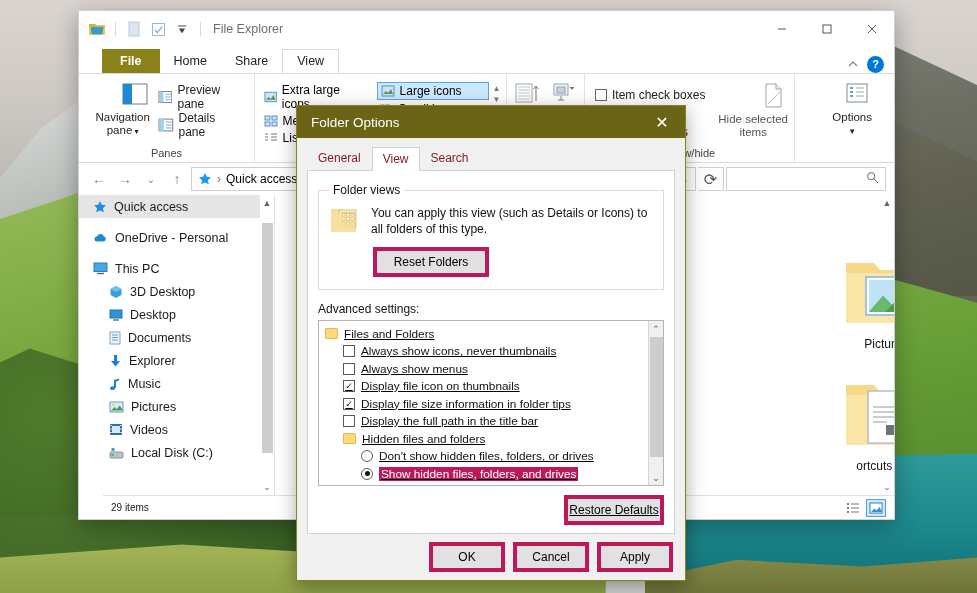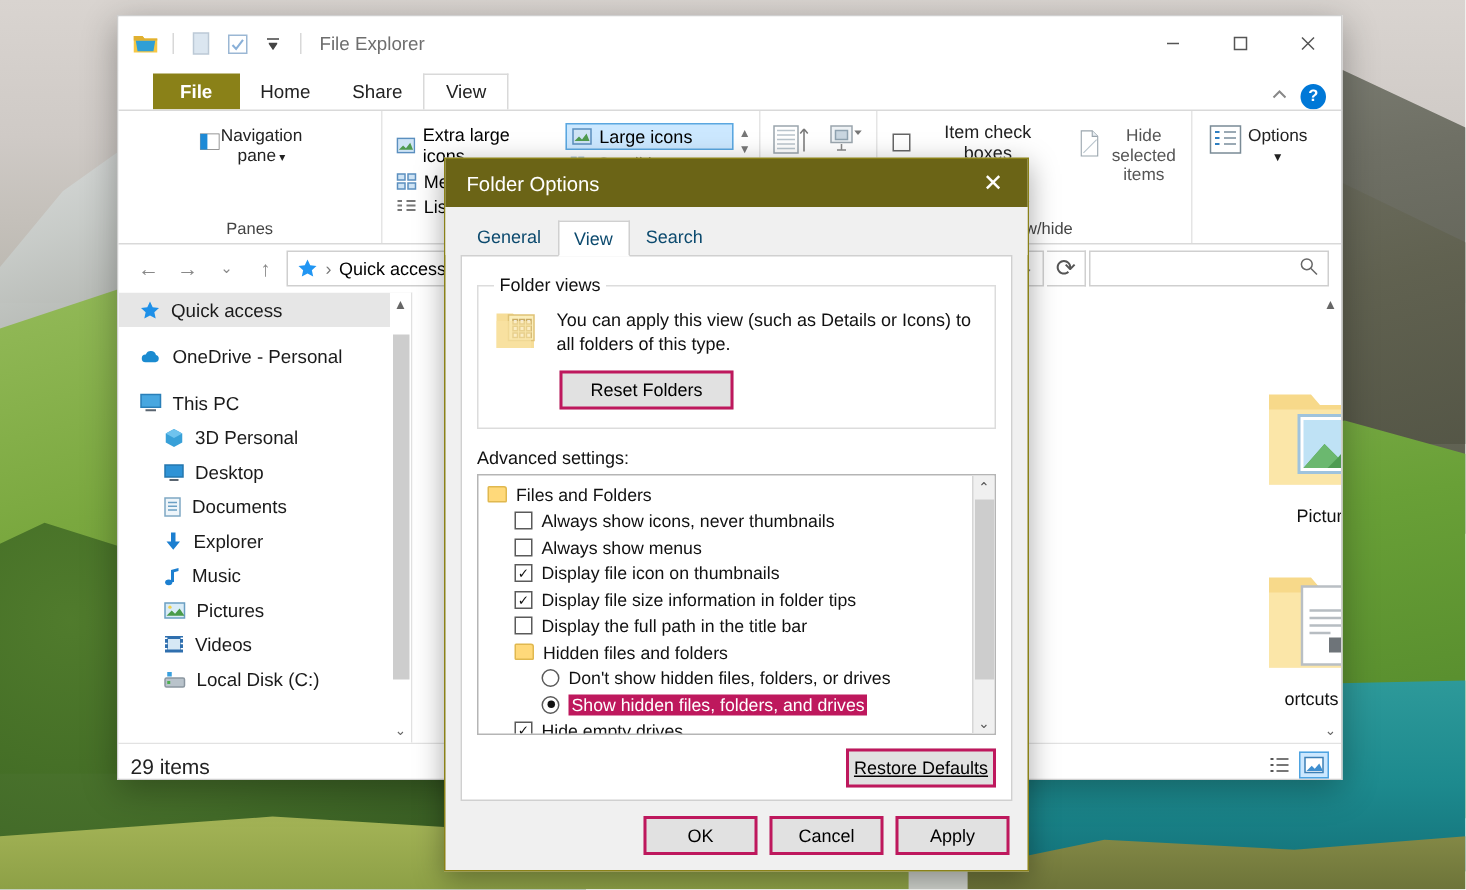--- a/index.html
+++ b/index.html
@@ -91,21 +91,21 @@
     font-size:11px; display:flex; align-items:center; justify-content:center; font-weight:bold;
   }
 
   
   .ribbon { height:90px; border-top:1px solid #d9d9d9; border-bottom:1px solid #d9d9d9;
             background:#fff; display:flex; position:relative; }
   .rgroup { display:flex; flex-direction:column; align-items:center; padding:3px 6px 0;
             border-right:1px solid #e5e5e5; height:100%; position:relative; }
   .rgroup-label { font-size:11px; color:#444; position:absolute; bottom:3px; left:0; right:0; text-align:center; }
   .rgroup-body { display:flex; gap:4px; flex:1; align-items:flex-start; padding-top:3px; }
-  .bigbtn { display:flex; flex-direction:row; align-items:flex-start; width:70px; padding-top:2px; }
+  .bigbtn { display:flex; flex-direction:column; align-items:flex-end; width:70px; padding-top:2px; }
   .bigbtn .lbl { font-size:11.5px; color:#222; text-align:center; line-height:13px; margin-top:3px; }
   .smallitem { display:flex; align-items:center; gap:5px; font-size:12px; color:#222; height:22px; padding:0 4px; }
   .viewlist { display:flex; flex-direction:column; gap:1px; padding-top:2px; }
   .viewcell { display:flex; align-items:center; gap:5px; font-size:12px; padding:1px 6px 1px 3px; width:112px; }
   .viewcell.sel { background:#cce8ff; border:1px solid #5ba7e0; }
   .chk { width:12px; height:12px; border:1px solid #666; background:#fff; display:inline-block; }
   .spin { display:flex; flex-direction:column; justify-content:center; gap:2px; padding-top:4px; color:#777; font-size:8px;}
 
   
   .addrbar { height:32px; display:flex; align-items:center; gap:2px; padding:0 8px; background:#fff; }
@@ -121,51 +121,51 @@
   .navitem.sel { background:#e6e6e6; }
   .navitem.ind { padding-left:30px; }
   .sb-scroll { position:absolute; right:0; top:0; bottom:0; width:14px; background:#fff; }
   .sb-thumb { position:absolute; right:1px; top:28px; width:11px; height:230px; background:#cdcdcd; }
   .sb-arrow { position:absolute; right:0; width:14px; height:16px; display:flex; align-items:center; justify-content:center; color:#666; font-size:9px; }
 
   .content { flex:1; position:relative; background:#fff; overflow:hidden; }
   .fileitem { position:absolute; width:110px; text-align:center; font-size:12px; color:#111; }
   .fileitem .cap { margin-top:3px; line-height:14px; }
   .ct-scroll { position:absolute; right:0; top:0; bottom:0; width:14px; }
-  .statusbar { height:24px; border-top:1px solid #e2e2e2; display:flex; align-items:flex-end;
-               font-size:14px; color:#222; padding:0 8px; background:#fff; }
+  .statusbar { height:24px; border-top:1px solid #e2e2e2; display:flex; align-items:center;
+               font-size:10px; color:#222; padding:0 8px; background:#fff;margin-left:24px; }
   .viewtoggles { margin-left:auto; display:flex; gap:3px; align-items:center; }
   .vt { width:20px; height:18px; display:flex; align-items:center; justify-content:center; }
   .vt.active { border:1px solid #4ea3e0; background:#cce8ff; }
 
   
   #dialog {
     position:absolute; left:296px; top:105px; width:390px; height:476px;
     background:#f0f0f0; border:1px solid #8a8118;
     box-shadow:0 5px 18px rgba(0,0,0,.35); display:flex; flex-direction:column;
   }
   .dlg-title { height:32px; background:#6b6416; display:flex; align-items:center; padding:0 4px 0 14px; }
   .dlg-title .t { color:#fff; font-size:13.5px; }
   .dlg-close { margin-left:auto; width:38px; height:32px; display:flex; align-items:center; justify-content:center; color:#fff; font-size:16px; }
   .dlg-tabs { display:flex; padding:8px 0 0 10px; background:#f0f0f0; align-items:flex-end; }
-  .dtab { font-size:12px; padding:4px 10px 4px; color:#0c4a6e; border:1px solid transparent; }
+  .dtab { font-size:12px; padding:4px 10px 4px; color:#7f1d1d; border:1px solid transparent; }
   .dtab.active { background:#fff; border:1px solid #d0d0d0; border-bottom-color:#fff; position:relative; top:1px; }
   .dlg-pane { margin:0 10px; background:#fff; border:1px solid #d0d0d0; flex:1; padding:10px 10px 8px; display:flex; flex-direction:column; min-height:0; }
 
   fieldset.grp { border:1px solid #dcdcdc; margin:2px 0 0; padding:8px 10px 12px; }
   fieldset.grp legend { font-size:12px; padding:0 4px; color:#111; }
   .fv-row { display:flex; gap:10px; align-items:flex-start; }
   .fv-text { font-size:12px; color:#111; line-height:16px; }
   .fv-btns { display:flex; gap:14px; margin-top:10px; margin-left:44px; }
-  .dbtn { font-size:12px; background:#e1e1e1; border:2px solid #be185d; padding:4px 0; min-width:116px; text-align:center; }
+  .dbtn { font-size:12px; background:#e1e1e1; border:4px solid #be185d; padding:4px 0; min-width:116px; text-align:center; }
   .dbtn.focus { border:2px solid #0078d7; background:#e1e1e1; }
 
   .adv-label { font-size:12px; margin:12px 0 4px; color:#111; }
   .adv-list { border:1px solid #b5b5b5; flex:1; min-height:0; position:relative; background:#fff; overflow:hidden; }
-  .adv-inner { padding:4px 0 0 6px; }
+  .adv-inner { padding:4px 0 0 6px;text-decoration:underline; }
   .adv-row { display:flex; align-items:center; gap:6px; height:17.5px; font-size:11.8px; color:#111; }
   .adv-row.l1 { padding-left:0px; }
   .adv-row.l2 { padding-left:18px; }
   .adv-row.l3 { padding-left:36px; }
   .folder-mini { width:13px; height:11px; background:#ffd97a; border:1px solid #e0b84f; border-radius:1px 2px 1px 1px; position:relative; }
   .cb { width:12px; height:12px; border:1px solid #5a5a5a; background:#fff; display:flex; align-items:center; justify-content:center; font-size:9px; color:#111; }
   .rb { width:12px; height:12px; border:1px solid #5a5a5a; border-radius:50%; background:#fff; display:flex; align-items:center; justify-content:center; }
   .rb .dot { width:5px; height:5px; border-radius:50%; background:#111; }
   .sel-text { background:#be185d; color:#fff; padding:0 2px; }
   .adv-sb { position:absolute; right:0; top:0; bottom:0; width:15px; background:#f0f0f0; border-left:1px solid #d6d6d6; }
@@ -264,20 +264,38 @@
         <div class="bigbtn">
           <svg width="30" height="26" viewBox="0 0 30 26">
             <rect x="3" y="2" width="24" height="20" fill="#fff" stroke="#7a7a7a"></rect>
             <rect x="3" y="2" width="9" height="20" fill="#1e8ad6"></rect>
           </svg>
           <div class="lbl">
             <span>Navigation</span><br>
             <span>pane</span><span style="font-size:8px"> ▾</span>
           </div>
         </div>
+        <div style="display:flex;flex-direction:column;gap:6px;padding-top:6px;">
+          <div class="smallitem">
+            <svg width="16" height="14" viewBox="0 0 16 14">
+                <rect x="1" y="1" width="14" height="12" fill="#fff" stroke="#7a7a7a"></rect>
+                <rect x="1" y="1" width="5" height="12" fill="#9fd0ef"></rect>
+                <path d="M8 4h6M8 7h6M8 10h6" stroke="#7aa9c9" stroke-width="1"></path>
+              </svg>
+            <span>Preview pane</span>
+          </div>
+          <div class="smallitem">
+            <svg width="16" height="14" viewBox="0 0 16 14">
+                <rect x="1" y="1" width="14" height="12" fill="#fff" stroke="#7a7a7a"></rect>
+                <rect x="1" y="1" width="5" height="12" fill="#9fd0ef"></rect>
+                <path d="M8 4h6M8 7h6M8 10h6" stroke="#7aa9c9" stroke-width="1"></path>
+              </svg>
+            <span>Details pane</span>
+          </div>
+        </div>
       </div>
       <div class="rgroup-label">Panes</div>
     </div>
 
     <div class="rgroup" style="width:252px">
       <div class="rgroup-body" style="align-items:flex-start">
         <div class="viewlist">
           <div class="viewcell">
             <svg width="14" height="12" viewBox="0 0 14 12">
                 <rect x="1" y="1" width="12" height="10" fill="#cfe4f5" stroke="#5b8fbf"></rect>
@@ -442,21 +460,21 @@
             <rect x="1" y="1" width="13" height="8.5" fill="#48a7e0" stroke="#2a7fb8"></rect>
             <path d="M4 11.5h7" stroke="#5a6570" stroke-width="1.4"></path>
           </svg>
         <span>This PC</span>
       </div>
       <div class="navitem ind">
         <svg width="14" height="14" viewBox="0 0 14 14">
             <path d="M7 1l5.5 3v6L7 13 1.5 10V4z" fill="#38a0d8"></path>
             <path d="M7 1l5.5 3L7 7 1.5 4z" fill="#6fc3ee"></path>
           </svg>
-        <span>3D Personal</span>
+        <span>3D Desktop</span>
       </div>
       <div class="navitem ind">
         <svg width="14" height="12" viewBox="0 0 14 12">
             <rect x="1" y="1" width="12" height="8" fill="#2f93d6" stroke="#2477ae"></rect>
             <path d="M4 11h6" stroke="#5a6570" stroke-width="1.3"></path>
           </svg>
         <span>Desktop</span>
       </div>
       <div class="navitem ind">
         <svg width="12" height="14" viewBox="0 0 12 14">

